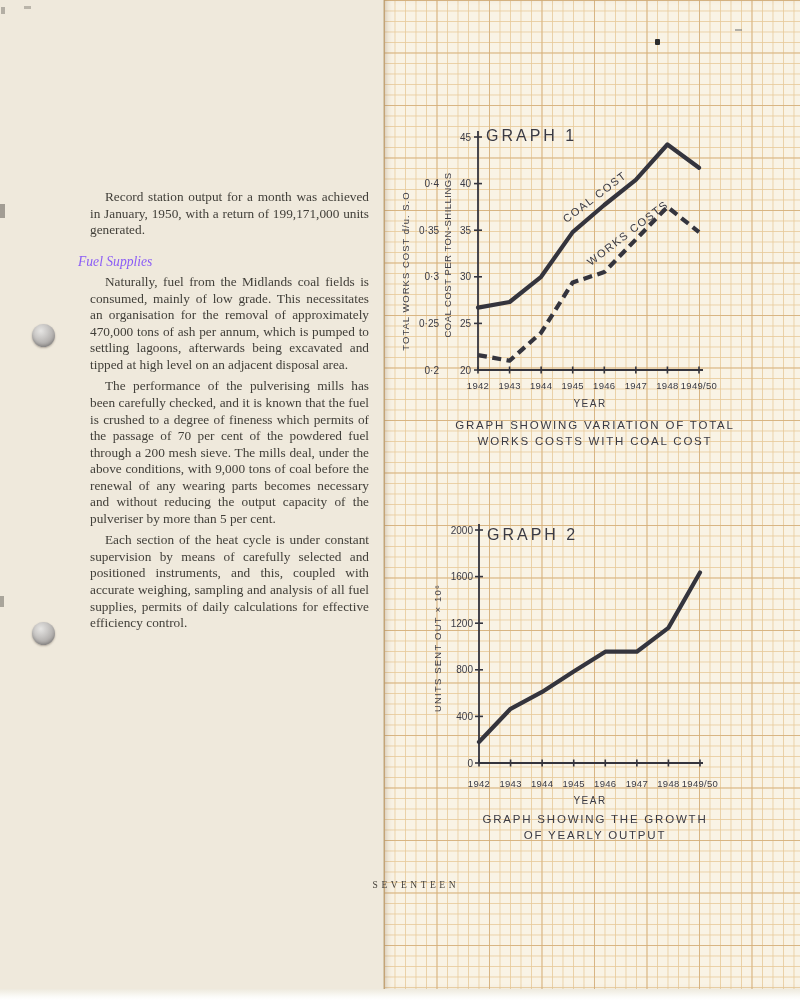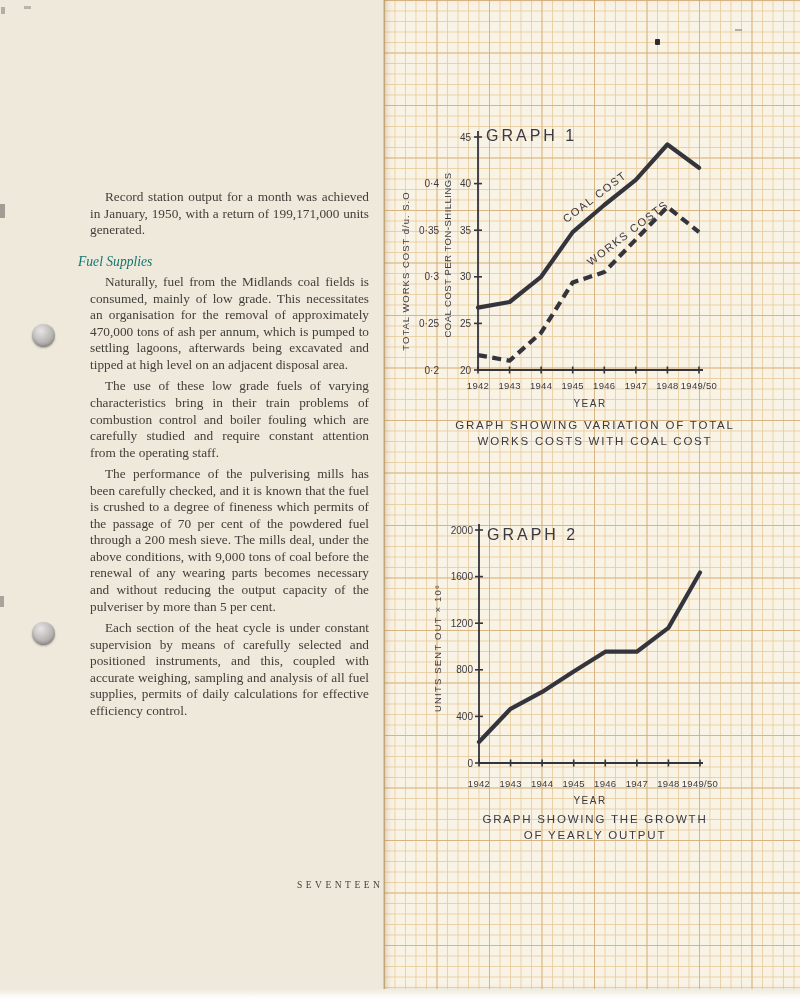--- a/index.html
+++ b/index.html
@@ -31,34 +31,34 @@
 
   
   .text-col{
     position:absolute;left:78px;top:189px;width:291px;
     font-size:13.3px;line-height:16.55px;color:#403e38;
     text-align:justify;
   }
   .text-col p{margin:0 0 5px 12px;text-indent:15px;}
   .text-col h3{
     font-size:13.6px;font-weight:normal;font-style:italic;
-    margin:15px 0 4px 0;color:#0f766e;
+    margin:15px 0 4px 0;color:#8b5cf6;
   }
 
   
   .hole{
     position:absolute;width:23px;height:23px;border-radius:50%;
     background:radial-gradient(circle at 38% 30%, #e6e5e3 0%, #c9c7c5 35%, #aaa7a5 70%, #8f8c8a 100%);
     box-shadow:0 1px 2px rgba(60,50,40,.35), inset 0 -2px 3px rgba(0,0,0,.18);
   }
   #hole-top{left:32px;top:324px;}
   #hole-bottom{left:32px;top:622px;}
 
   .pagenum{
-    position:absolute;left:297px;top:880px;width:150px;text-align:left;
+    position:absolute;left:309px;top:880px;width:150px;text-align:right;
     font-size:9.5px;letter-spacing:3.5px;color:#45413a;
     font-family:"Liberation Serif","DejaVu Serif",serif;
   }
 
   svg{position:absolute;overflow:visible;}
   #graph1-svg{left:383px;top:108px;}
   #graph2-svg{left:383px;top:498px;}
   svg text{font-family:"Liberation Sans","DejaVu Sans",sans-serif;fill:#3a3a44;}
 
   
@@ -74,21 +74,20 @@
 <body>
 
 <div class="page">
 
   <div class="paper"></div>
 
   <div class="text-col">
     <p>Record station output for a month was achieved in January, 1950, with a return of 199,171,000 units generated.</p>
     <h3>Fuel Supplies</h3>
     <p>Naturally, fuel from the Midlands coal fields is consumed, mainly of low grade. This necessitates an organisation for the removal of approximately 470,000 tons of ash per annum, which is pumped to settling lagoons, afterwards being excavated and tipped at high level on an adjacent disposal area.</p>
-    <p>The use of these low grade fuels of varying characteristics bring in their train problems of combustion control and boiler fouling which are carefully studied and require constant attention from the operating staff.</p>
     <p>The performance of the pulverising mills has been carefully checked, and it is known that the fuel is crushed to a degree of fineness which permits of the passage of 70 per cent of the powdered fuel through a 200 mesh sieve. The mills deal, under the above conditions, with 9,000 tons of coal before the renewal of any wearing parts becomes necessary and without reducing the output capacity of the pulveriser by more than 5 per cent.</p>
     <p>Each section of the heat cycle is under constant supervision by means of carefully selected and positioned instruments, and this, coupled with accurate weighing, sampling and analysis of all fuel supplies, permits of daily calculations for effective efficiency control.</p>
   </div>
 
   <svg id="graph1-svg" width="417" height="360" viewBox="0 0 417 360">
       <text x="103" y="33" font-size="16" letter-spacing="3">GRAPH 1</text>
       <line x1="95" y1="23" x2="95" y2="262" stroke="#34343d" stroke-width="1.8"></line>
       <line x1="91" y1="29" x2="99" y2="29" stroke="#34343d" stroke-width="1.6"></line>
       <text x="88" y="32.5" text-anchor="end" font-size="10">45</text>
       <line x1="91" y1="75.6" x2="99" y2="75.6" stroke="#34343d" stroke-width="1.6"></line>

